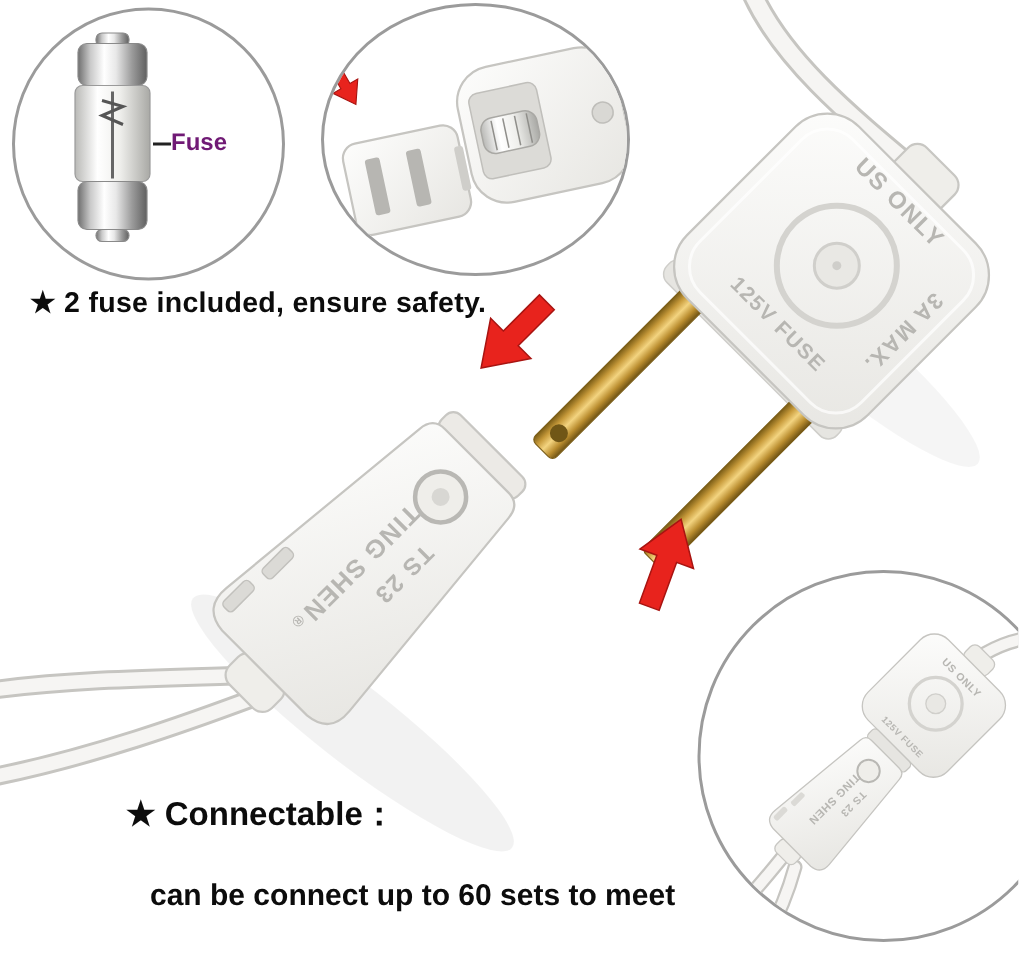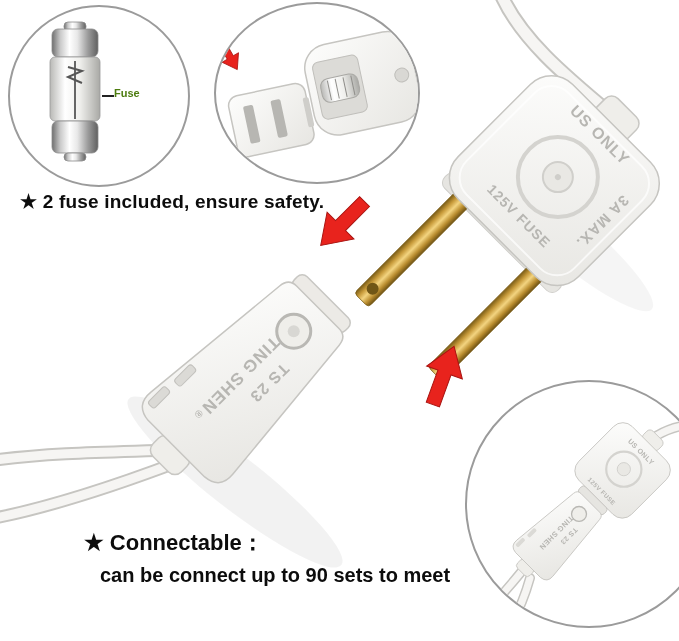--- a/index.html
+++ b/index.html
@@ -5,27 +5,27 @@
   html,body { margin:0; padding:0; background:#ffffff; font-family:"Liberation Sans", sans-serif; }
   .canvas { position:relative; width:679px; height:641px; background:#ffffff; overflow:hidden; }
   .main-svg { position:absolute; left:0; top:0; }
   svg text { font-family:"Liberation Sans", sans-serif; }
 
   .inset { position:absolute; border:2px solid #9b9b9b; border-radius:50%; background:#ffffff; overflow:hidden; }
   .inset-fuse   { left:8px;   top:5px;   width:178px; height:178px; }
   .inset-open   { left:214px; top:2px;   width:202px; height:178px; }
   .inset-joined { left:465px; top:380px; width:244px; height:244px; }
 
-  .fuse-label { position:absolute; left:104px; top:80px; font-size:11px; font-weight:700; color:#4d7c0f; }
+  .fuse-label { position:absolute; left:104px; top:80px; font-size:16px; font-weight:700; color:#701a75; }
   .fuse-pointer { position:absolute; left:92px; top:88px; width:12px; height:2px; background:#222; }
 
   .safety-note { position:absolute; left:20px; top:190px; font-size:19px; font-weight:700; color:#0c0c0c; letter-spacing:.2px; }
 
   .connect-block { position:absolute; left:84px; top:528px; color:#0c0c0c; }
-  .connect-title { font-size:22px; font-weight:700; margin-bottom:2px; }
+  .connect-title { font-size:22px; font-weight:700; margin-bottom:24px; }
   .connect-line  { font-size:20px; font-weight:600; margin-left:16px; line-height:1.5; }
 </style>
 </head>
 <body>
 
 <div class="canvas">
 
   <svg class="main-svg" width="679" height="641" viewBox="0 0 679 641">
     <defs>
       <linearGradient id="bodyGrad" x1="0" y1="0" x2="1" y2="1">
@@ -168,16 +168,16 @@
         <text transform="translate(-12,-58) rotate(90)" font-size="17" font-weight="700" letter-spacing="1" fill="#b7b6b2">TING SHEN</text>
         <text transform="translate(14,-46) rotate(90)" font-size="16" font-weight="700" letter-spacing="1" fill="#b7b6b2">TS 23</text>
       </g>
     </svg>
   </div>
 
   <div class="safety-note">★ 2 fuse included, ensure safety.</div>
 
   <div class="connect-block">
     <div class="connect-title">★ Connectable：</div>
-    <div class="connect-line">can be connect up to 90 sets to meet</div>
+    <div class="connect-line">can be connect up to 60 sets to meet</div>
   </div>
 
 </div>
 
 </body></html>

